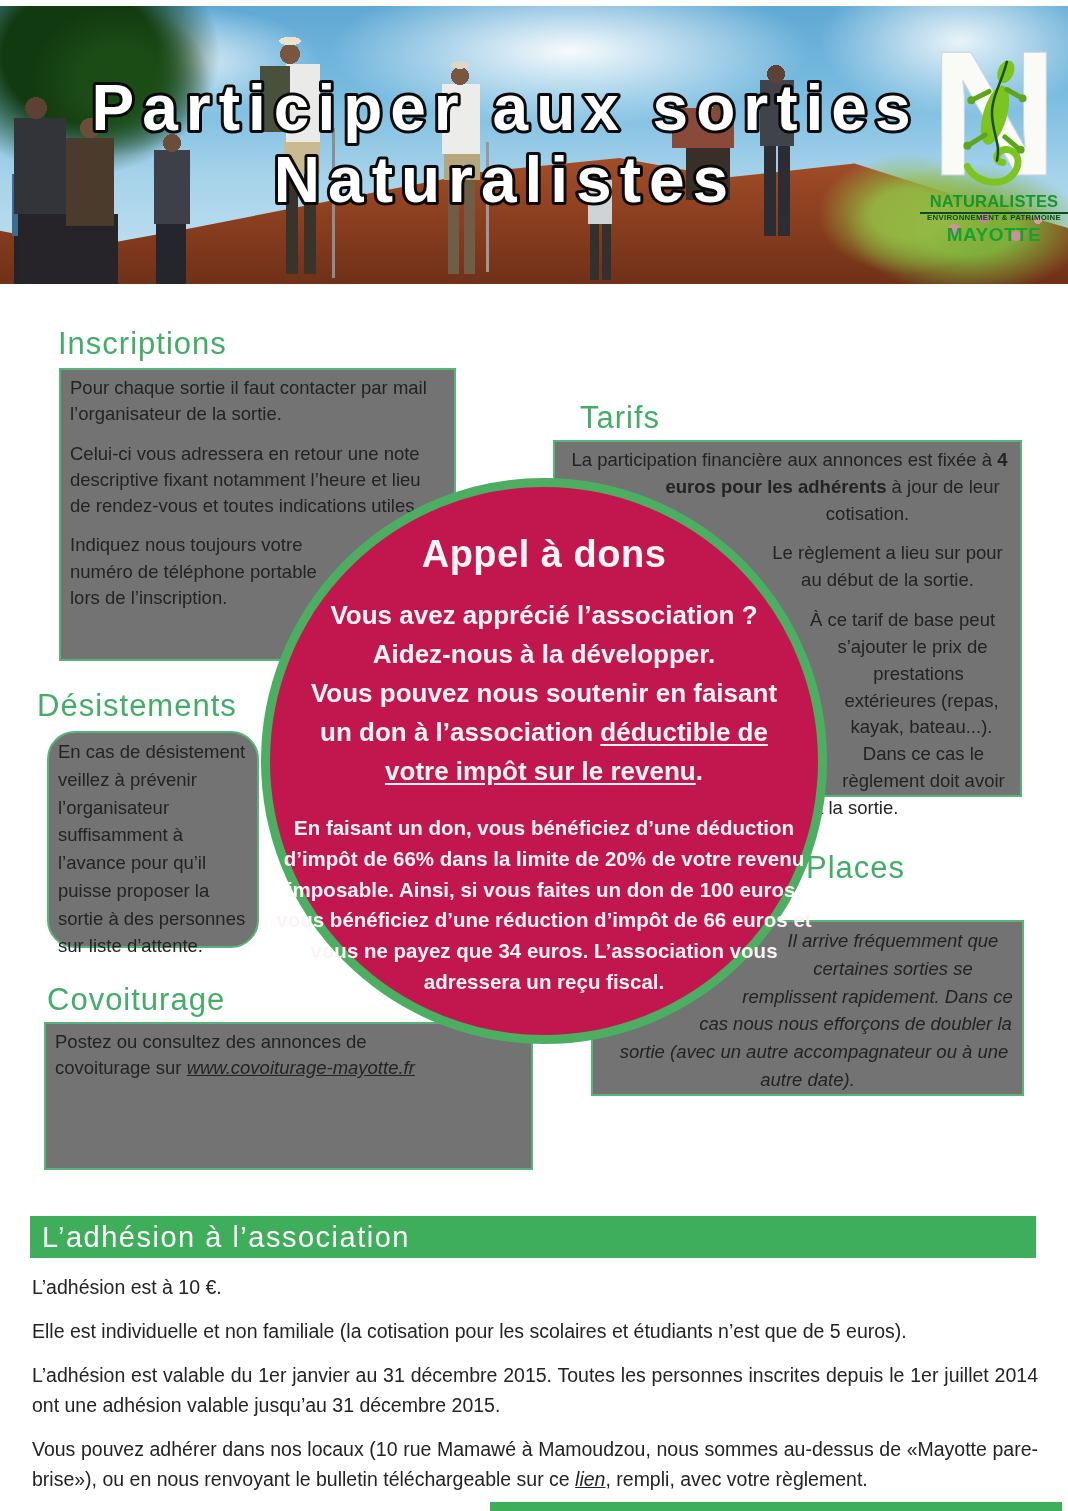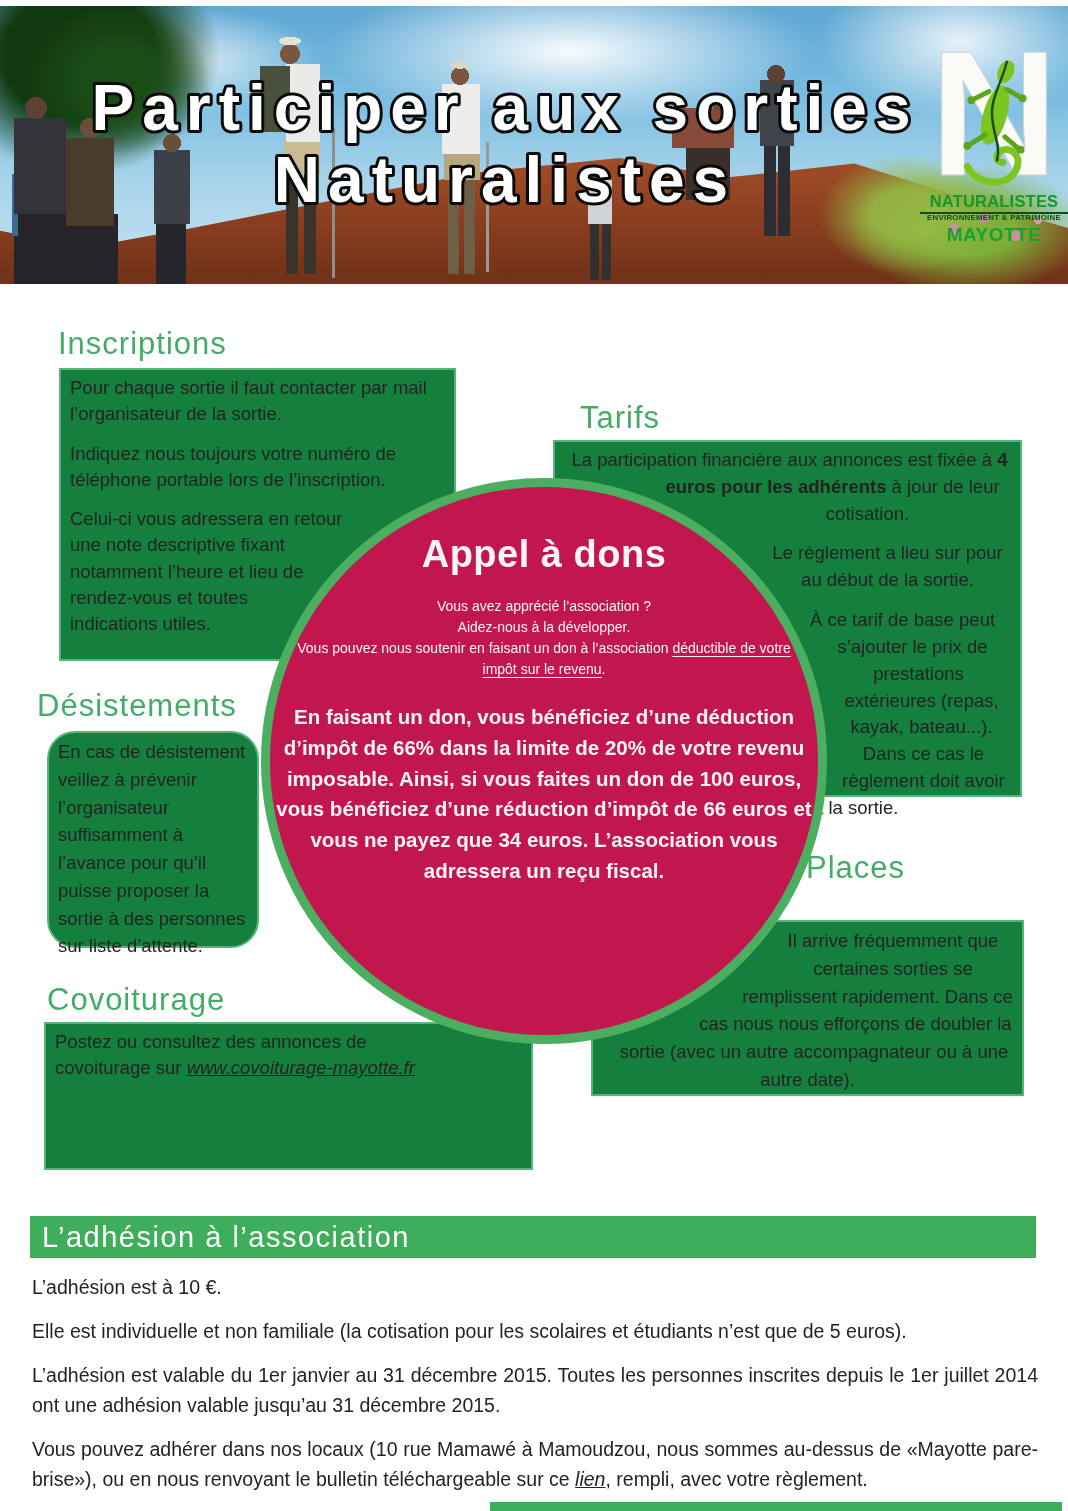--- a/index.html
+++ b/index.html
@@ -44,37 +44,37 @@
              color:#14972e;letter-spacing:.2px;border-bottom:2px solid #0b4d1e;padding-bottom:1px;}
   .logo-tag{position:absolute;left:0;top:167px;width:148px;font-size:7.8px;font-weight:700;
             color:#0b4d1e;letter-spacing:.3px;}
   .logo-region{position:absolute;left:0;top:178px;width:148px;font-size:19px;font-weight:700;
                color:#17a230;letter-spacing:.5px;}
 
   
   .h{position:absolute;color:#43ad68;font-size:31px;letter-spacing:1px;font-weight:400;}
 
   
-  .box{position:absolute;border:2px solid #57b478;background:#15803d;font-size:18.5px;
+  .box{position:absolute;border:2px solid #57b478;background:#737373;font-size:18.5px;
        line-height:1.42;padding:5px 9px;box-sizing:border-box;}
   .box p{margin:0 0 13px 0;}
   .box p:last-child{margin-bottom:0;}
   .spr{float:right;clear:right;}
   .spl{float:left;clear:left;}
   .tarifs-box{text-align:center;line-height:1.45;}
   .places-box{text-align:center;line-height:1.5;}
   .desist-box{line-height:1.5;}
   .link{font-style:italic;text-decoration:underline;color:#232323;cursor:pointer;}
 
   
   .circle{position:absolute;left:261px;top:478px;width:548px;height:548px;border-radius:50%;
           background:#c2174e;border:9px solid #4cae61;z-index:5;color:#fdf4f6;text-align:center;
           box-sizing:content-box;}
   .don-title{margin-top:46px;font-size:38px;font-weight:700;letter-spacing:.5px;}
-  .don-p1{margin-top:20px;padding:0 24px;font-size:14px;font-weight:400;line-height:1.5;}
+  .don-p1{margin-top:20px;padding:0 24px;font-size:26px;font-weight:700;line-height:1.5;}
   .don-p2{margin-top:22px;padding:0 4px;font-size:20.5px;font-weight:700;line-height:1.5;}
   .don-u{text-decoration:underline;text-underline-offset:3px;}
 
   
   .adh-banner{position:absolute;left:30px;top:1216px;width:1006px;height:42px;background:#3fae5a;
               color:#ffffff;font-size:29px;letter-spacing:1.5px;line-height:42px;padding-left:12px;
               box-sizing:border-box;font-weight:400;}
   .adh-body{position:absolute;left:32px;top:1272px;width:1006px;font-size:19.5px;line-height:30px;}
   .adh-body p{margin:0 0 14px 0;}
   .adh-just{text-align:justify;}
@@ -149,22 +149,22 @@
 
   <div class="h" style="left:58px;top:326px;">Inscriptions</div>
   <div class="box" style="left:59px;top:368px;width:397px;height:293px;">
     <div class="spr" style="width:1px;height:114px;"></div>
     <div class="spr" style="width:24px;height:38px;"></div>
     <div class="spr" style="width:88px;height:38px;"></div>
     <div class="spr" style="width:127px;height:38px;"></div>
     <div class="spr" style="width:155px;height:38px;"></div>
     <div class="spr" style="width:171px;height:38px;"></div>
     <p>Pour chaque sortie il faut contacter par mail l’organisateur de la sortie.</p>
+    <p>Celui-ci vous adressera en retour une note descriptive fixant notamment l’heure et lieu de rendez-vous et toutes indications utiles.</p>
     <p>Indiquez nous toujours votre numéro de téléphone portable lors de l’inscription.</p>
-    <p>Celui-ci vous adressera en retour une note descriptive fixant notamment l’heure et lieu de rendez-vous et toutes indications utiles.</p>
   </div>
 
   <div class="h" style="left:580px;top:400px;">Tarifs</div>
   <div class="box tarifs-box" style="left:553px;top:440px;width:469px;height:357px;">
     <div class="spl" style="width:4px;height:38px;"></div>
     <div class="spl" style="width:90px;height:38px;"></div>
     <div class="spl" style="width:160px;height:38px;"></div>
     <div class="spl" style="width:200px;height:38px;"></div>
     <div class="spl" style="width:230px;height:38px;"></div>
     <div class="spl" style="width:250px;height:38px;"></div>
@@ -182,21 +182,21 @@
   </div>
 
   <div class="h" style="left:47px;top:982px;">Covoiturage</div>
   <div class="box" style="left:44px;top:1022px;width:489px;height:148px;">
     <div class="spr" style="width:95px;height:26px;"></div>
     <p><span>Postez ou consultez des annonces de covoiturage sur </span><span class="link">www.covoiturage-mayotte.fr</span></p>
   </div>
 
   <div class="h" style="left:806px;top:850px;">Places</div>
   <div class="h" style="left:840px;top:888px;margin-top:44px;">disponibles</div>
-  <div class="box places-box" style="left:591px;top:920px;width:433px;height:176px;">
+  <div class="box places-box" style="left:591px;top:920px;width:433px;height:176px;font-style:italic;">
     <div class="spl" style="width:171px;height:33px;"></div>
     <div class="spl" style="width:140px;height:33px;"></div>
     <div class="spl" style="width:96px;height:33px;"></div>
     <div class="spl" style="width:13px;height:33px;"></div>
     <p>Il arrive fréquemment que certaines sorties se remplissent rapidement. Dans ce cas nous nous efforçons de doubler la sortie (avec un autre accompagnateur ou à une autre date).</p>
   </div>
 
   <div class="circle">
     <div class="don-title">Appel à dons</div>
     <div class="don-p1">

